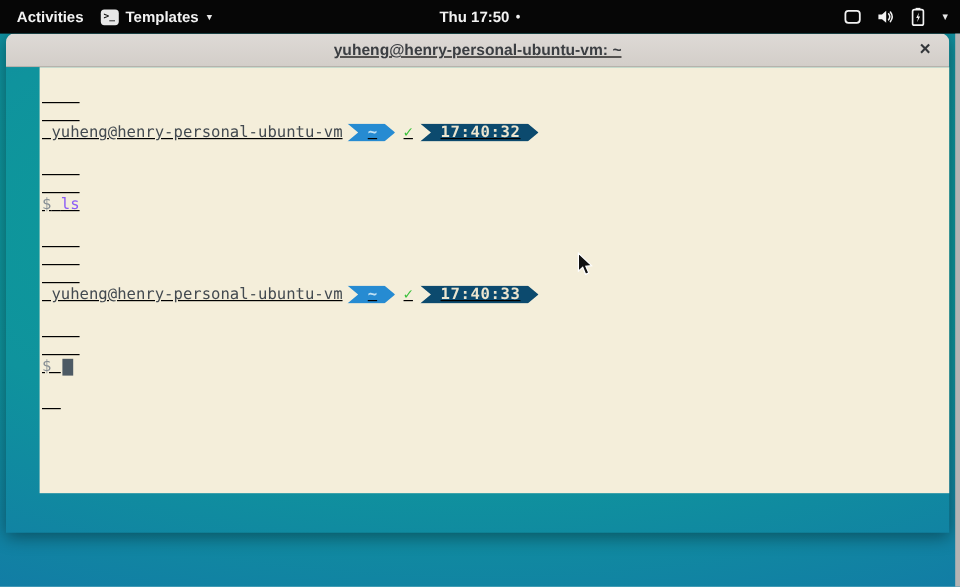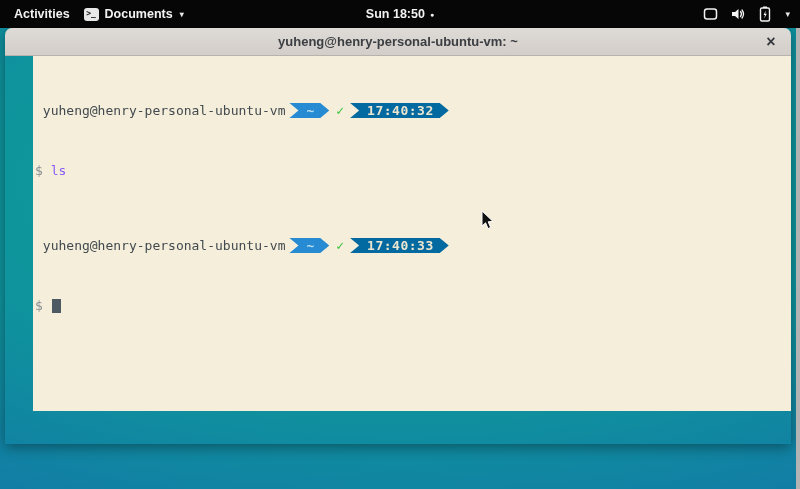--- a/index.html
+++ b/index.html
@@ -44,20 +44,21 @@
     position: absolute; right: 0; top: 28px; width: 4px; height: 461px;
     background: #b3b3b3; z-index: 40;
   }
 
   
   .window {
     position: absolute; left: 5px; top: 28px; width: 786px; height: 416px;
     border-radius: 7px 7px 0 0;
     box-shadow: 0 3px 14px rgba(0,0,0,.4);
     z-index: 10;
+    text-decoration: underline;
   }
   .titlebar {
     height: 28px;
     background: linear-gradient(#dedad6, #d3cec9);
     border-bottom: 1px solid #b7b2ac;
     border-radius: 7px 7px 0 0;
     display: flex; align-items: center; justify-content: center;
     position: relative;
     color: #3b3e42; font-size: 13px; font-weight: 700;
   }
@@ -79,46 +80,46 @@
   .tline { height: 15px; display: flex; align-items: center; }
   .t-userhost { color: #434a50; }
   .pl-seg {
     display: inline-flex; align-items: center; justify-content: center;
     height: 15px; font-weight: 700;
     clip-path: polygon(0 0, calc(100% - 9px) 0, 100% 50%, calc(100% - 9px) 100%, 0 100%, 9px 50%);
     padding: 0 15px 0 17px;
   }
   .pl-path { background: #268bd2; color: #bee0f4; margin-left: 4px; }
   .pl-check { color: #3cc13c; font-weight: 700; padding: 0 6px 0 7px; }
-  .pl-time { background: #0369a1; color: #ece5cf; letter-spacing: .5px; }
+  .pl-time { background: #0c4a6e; color: #ece5cf; letter-spacing: .5px; }
   .t-dollar { color: #878e94; }
   .t-cmd { color: #8b5cf6; }
   .t-dirs { color: #2aa198; }
   .block-cursor {
     display: inline-block; width: 9px; height: 14px;
     background: #4d5a64; margin-left: 1px; position: relative; top: 0px;
   }
 
   
   .mouse { position: absolute; left: 481px; top: 210px; z-index: 50; pointer-events: none; }
 </style>
 </head>
 <body>
 
 <div class="topbar">
   <div class="tb-left">
     <span class="tb-activities">Activities</span>
     <span class="tb-app">
       <span class="tb-term-icon">&gt;_</span>
-      <span>Documents</span>
+      <span>Templates</span>
       <span class="tb-caret">▾</span>
     </span>
   </div>
   <div class="tb-center">
-    <span>Sun 18:50</span>
+    <span>Thu 17:50</span>
     <span class="tb-dot">●</span>
   </div>
   <div class="tb-right">
     <span>
       <svg width="15" height="14" viewBox="0 0 15 14">
           <rect x="1.5" y="2" width="12" height="10" rx="2.5" fill="none" stroke="#f2f2f2" stroke-width="1.5"></rect>
         </svg>
     </span>
     <span>
       <svg width="16" height="14" viewBox="0 0 16 14">

